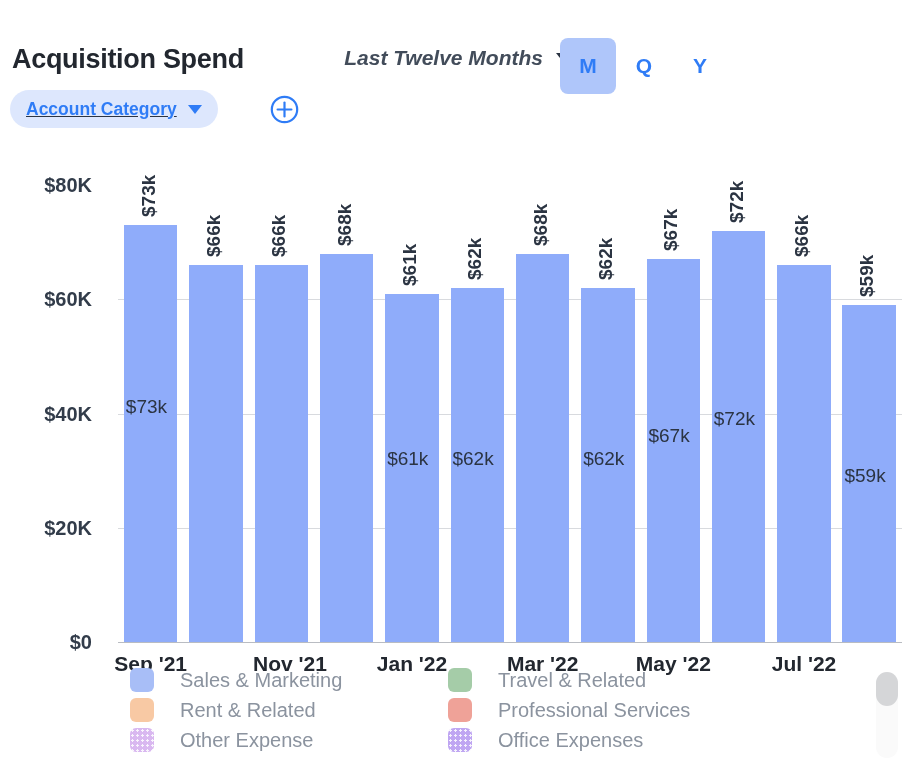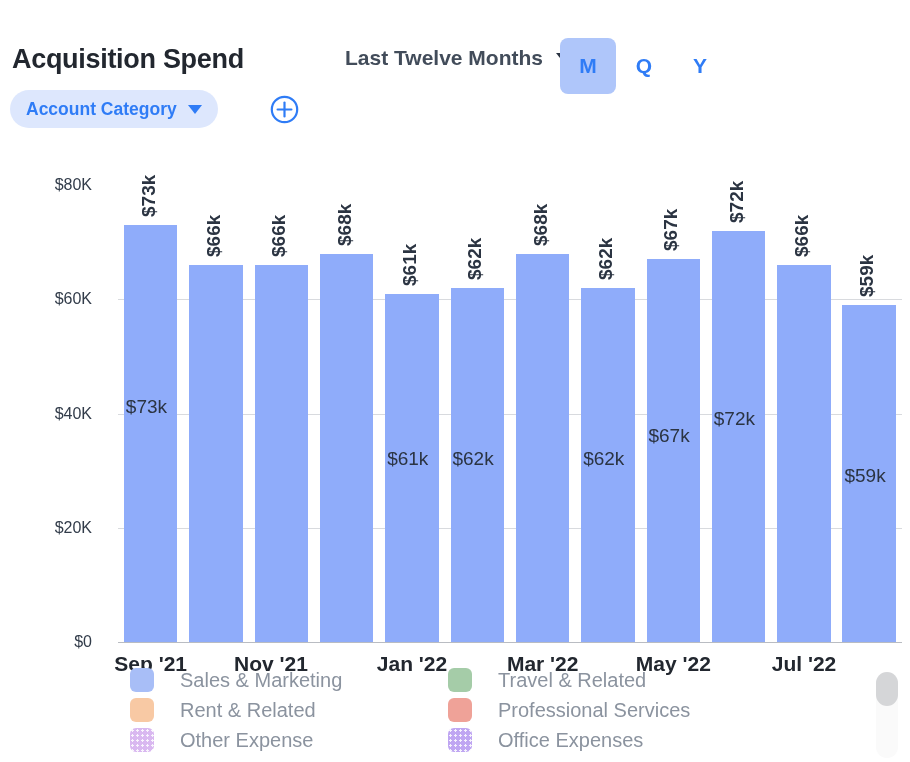--- a/index.html
+++ b/index.html
@@ -19,40 +19,41 @@
     font-size:27px; font-weight:bold; letter-spacing:-0.3px;
     color:#22272f; white-space:nowrap;
   }
 
   #filter-chip{
     position:absolute; left:10px; top:90px;
     height:38px; padding:0 16px;
     display:flex; align-items:center; gap:11px;
     background:#dde7fd; border-radius:19px;
     cursor:pointer;
+    text-decoration:underline;
   }
   #filter-chip .chip-label{
     font-size:17.5px; font-weight:bold; color:#2f7cf6; white-space:nowrap;
   }
   .caret-down{
     width:0;height:0;border-left:7.5px solid transparent;
     border-right:7.5px solid transparent;border-top:9px solid #2f7cf6;
   }
 
   #add-filter-button{
     position:absolute; left:270px; top:95px;
     width:29px; height:29px; cursor:pointer;
   }
 
   #range-select{
     position:absolute; right:168px; top:46px;
     display:flex; align-items:center; gap:13px; cursor:pointer;
   }
   #range-select .range-label{
-    font-size:21px; font-weight:bold; color:#424c5a; white-space:nowrap;
+    font-size:21px; font-weight:bold; color:#424c5a; white-space:nowrap;font-style:italic;
   }
   .caret-down-dark{
     width:0;height:0;border-left:8px solid transparent;
     border-right:8px solid transparent;border-top:10px solid #2b3442;
   }
 
   #granularity-toggle{
     position:absolute; right:12px; top:38px;
     display:flex; align-items:stretch; gap:0;
   }
@@ -71,21 +72,21 @@
   .plot{ position:absolute; left:118px; top:45px; width:784px; height:457px; }
 
   .gridline{
     position:absolute; left:0; width:100%; height:1px;
     background:#d8dade;
   }
   .gridline.axis{ background:#b9bcc2; }
 
   .ytick{
     position:absolute; right:818px;
-    font-size:16px; font-weight:normal; color:#323c4a;
+    font-size:20px; font-weight:bold; color:#323c4a;
     white-space:nowrap; transform:translateY(-50%);
   }
 
   .bars{ position:absolute; left:0; bottom:0; width:100%; height:100%; display:flex; }
   .bar-slot{ flex:1 1 0; position:relative; height:100%; }
   .bar{
     position:absolute; bottom:0; left:9%; width:82%;
     background:#8facfa;
   }
   .bar-top-label{
@@ -231,21 +232,21 @@
   </div>
   <div id="yticks">
       <div class="ytick" style="top: 45px;">$80K</div>
       <div class="ytick" style="top: 159.25px;">$60K</div>
       <div class="ytick" style="top: 273.5px;">$40K</div>
       <div class="ytick" style="top: 387.75px; margin-left: 20px;">$20K</div>
       <div class="ytick" style="top: 502px;">$0</div>
     </div>
   <div id="xticks">
       <div class="xtick" style="left: 150.667px;">Sep '21</div>
-      <div class="xtick" style="left: 271px;">Nov '21</div>
+      <div class="xtick" style="left: 290px;">Nov '21</div>
       <div class="xtick" style="left: 412px;">Jan '22</div>
       <div class="xtick" style="left: 542.667px;">Mar '22</div>
       <div class="xtick" style="left: 673.333px;">May '22</div>
       <div class="xtick" style="left: 804px;">Jul '22</div>
     </div>
 </div>
 
 <div id="legend">
     <div class="legend-item col-left" style="top: 0px;">
       <span class="legend-swatch" style="background: rgb(168, 190, 247);"></span>

